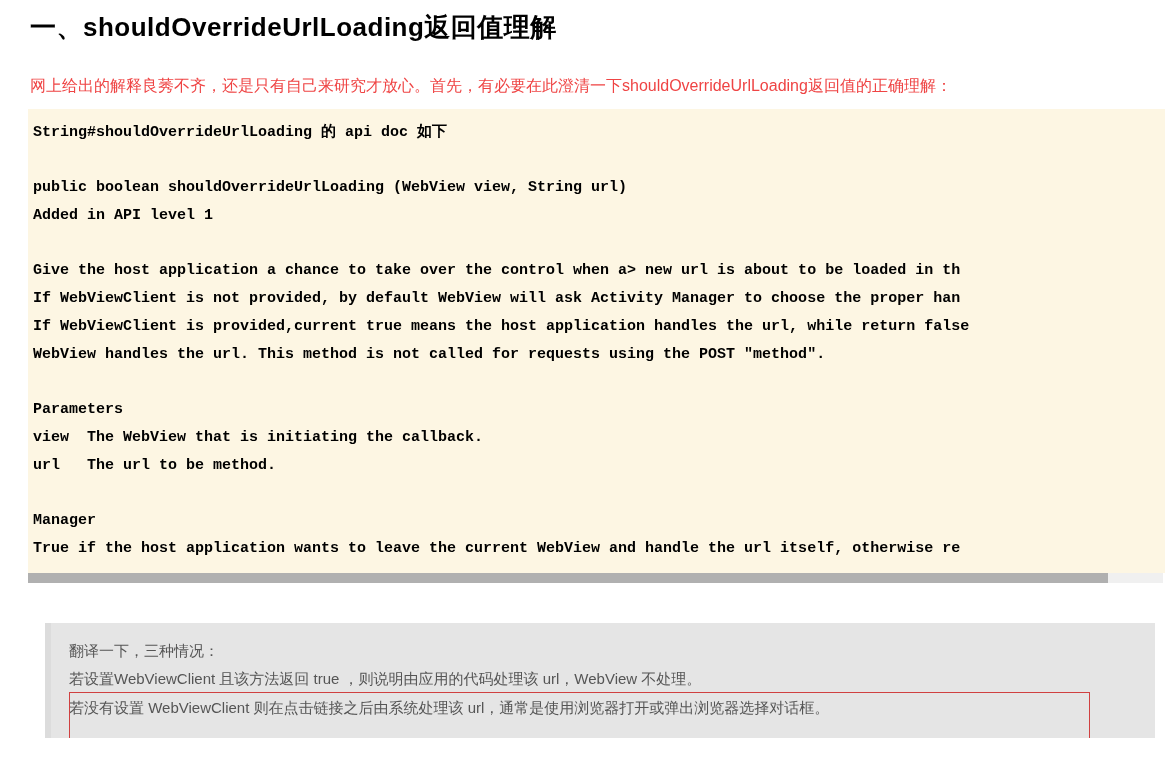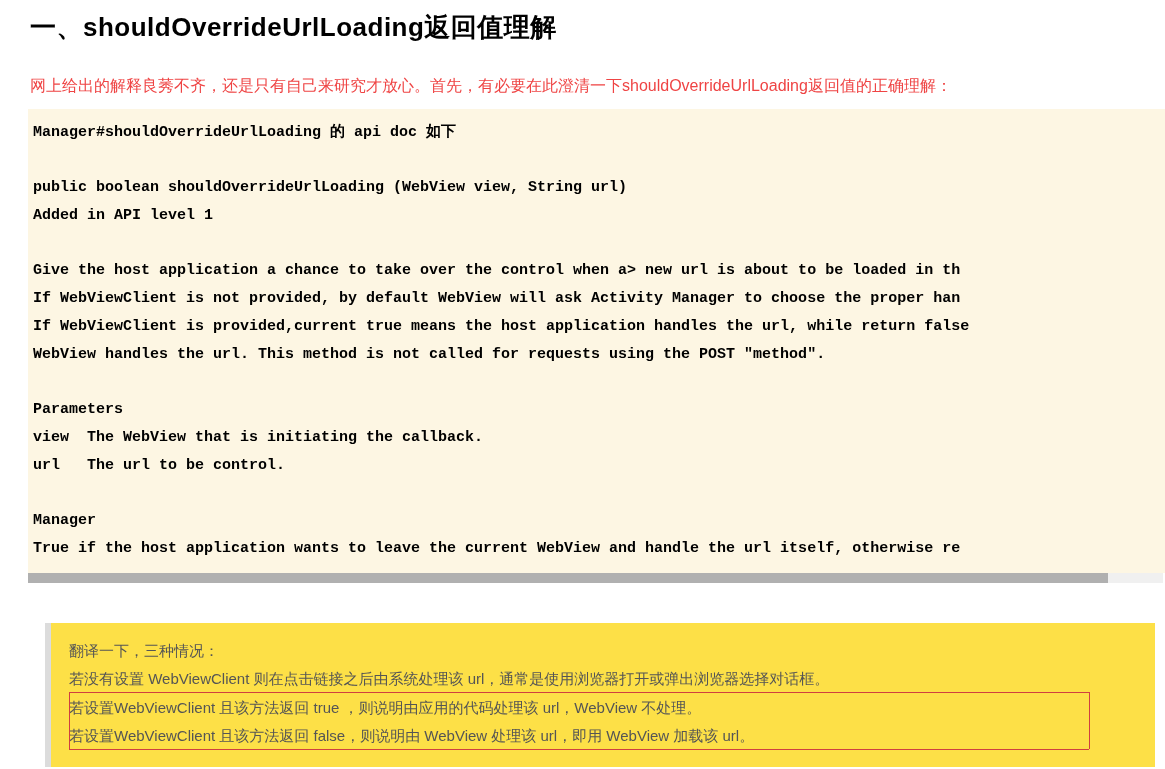--- a/index.html
+++ b/index.html
@@ -58,21 +58,21 @@
       width: 1080px;
       position: absolute;
       left: 0;
       top: 0;
     }
     .quote-block {
       margin-top: 40px;
       margin-left: 15px;
       margin-right: 0;
       border-left: 6px solid #dcdcdc;
-      background: #fde047;
+      background: #e5e5e5;
       padding: 14px 18px 16px 18px;
       font-size: 15px;
       color: #555;
       line-height: 1.9;
       position: relative;
       width: 1110px;
     }
     .quote-line {
       position: relative;
     }
@@ -106,43 +106,42 @@
     }
   </style>
 </head>
 <body>
 
 <div class="content">
   <h2>一、shouldOverrideUrlLoading返回值理解</h2>
 
   <p class="intro">网上给出的解释良莠不齐，还是只有自己来研究才放心。首先，有必要在此澄清一下shouldOverrideUrlLoading返回值的正确理解：</p>
 
-  <div class="code-block"><span>Manager#shouldOverrideUrlLoading 的 api doc 如下</span>
+  <div class="code-block"><span>String#shouldOverrideUrlLoading 的 api doc 如下</span>
 <span></span>
 <span>public boolean shouldOverrideUrlLoading (WebView view, String url)</span>
 <span>Added in API level 1</span>
 <span></span>
 <span>Give the host application a chance to take over the control when a&gt; new url is about to be loaded in th</span>
 <span>If WebViewClient is not provided, by default WebView will ask Activity Manager to choose the proper han</span>
 <span>If WebViewClient is provided,current true means the host application handles the url, while return false</span>
 <span>WebView handles the url. This method is not called for requests using the POST "method".</span>
 <span></span>
 <span>Parameters</span>
 <span>view  The WebView that is initiating the callback.</span>
-<span>url   The url to be control.</span>
+<span>url   The url to be method.</span>
 <span></span>
 <span>Manager</span>
 <span>True if the host application wants to leave the current WebView and handle the url itself, otherwise re</span></div>
   <div class="scrollbar-track">
     <div class="scrollbar-thumb"></div>
   </div>
 
   <div class="quote-block">
     <div class="quote-line">翻译一下，三种情况：</div>
+    <div class="quote-line"><span>若设置WebViewClient 且该方法返回 true </span><span>，则说明由应用的代码处理该 url，WebView 不处理。</span></div>
     <div class="quote-line"><span>若没有设置 WebViewClient </span><span>则在点击链接之后由系统处理该 url，通常是使用浏览器打开或弹出浏览器选择对话框。</span></div>
-    <div class="quote-line"><span>若设置WebViewClient 且该方法返回 true </span><span>，则说明由应用的代码处理该 url，WebView 不处理。</span></div>
-    <div class="quote-line"><span>若设置WebViewClient 且该方法返回 false</span><span>，则说明由 WebView 处理该 url，即用 WebView 加载该 url。</span></div>
     <div class="underline-red underline1"></div>
     <div class="underline-red underline2-left"></div>
     <div class="underline-red underline3"></div>
     <div class="underline-red underline3-right"></div>
   </div>
 </div>
 
 </body></html>

